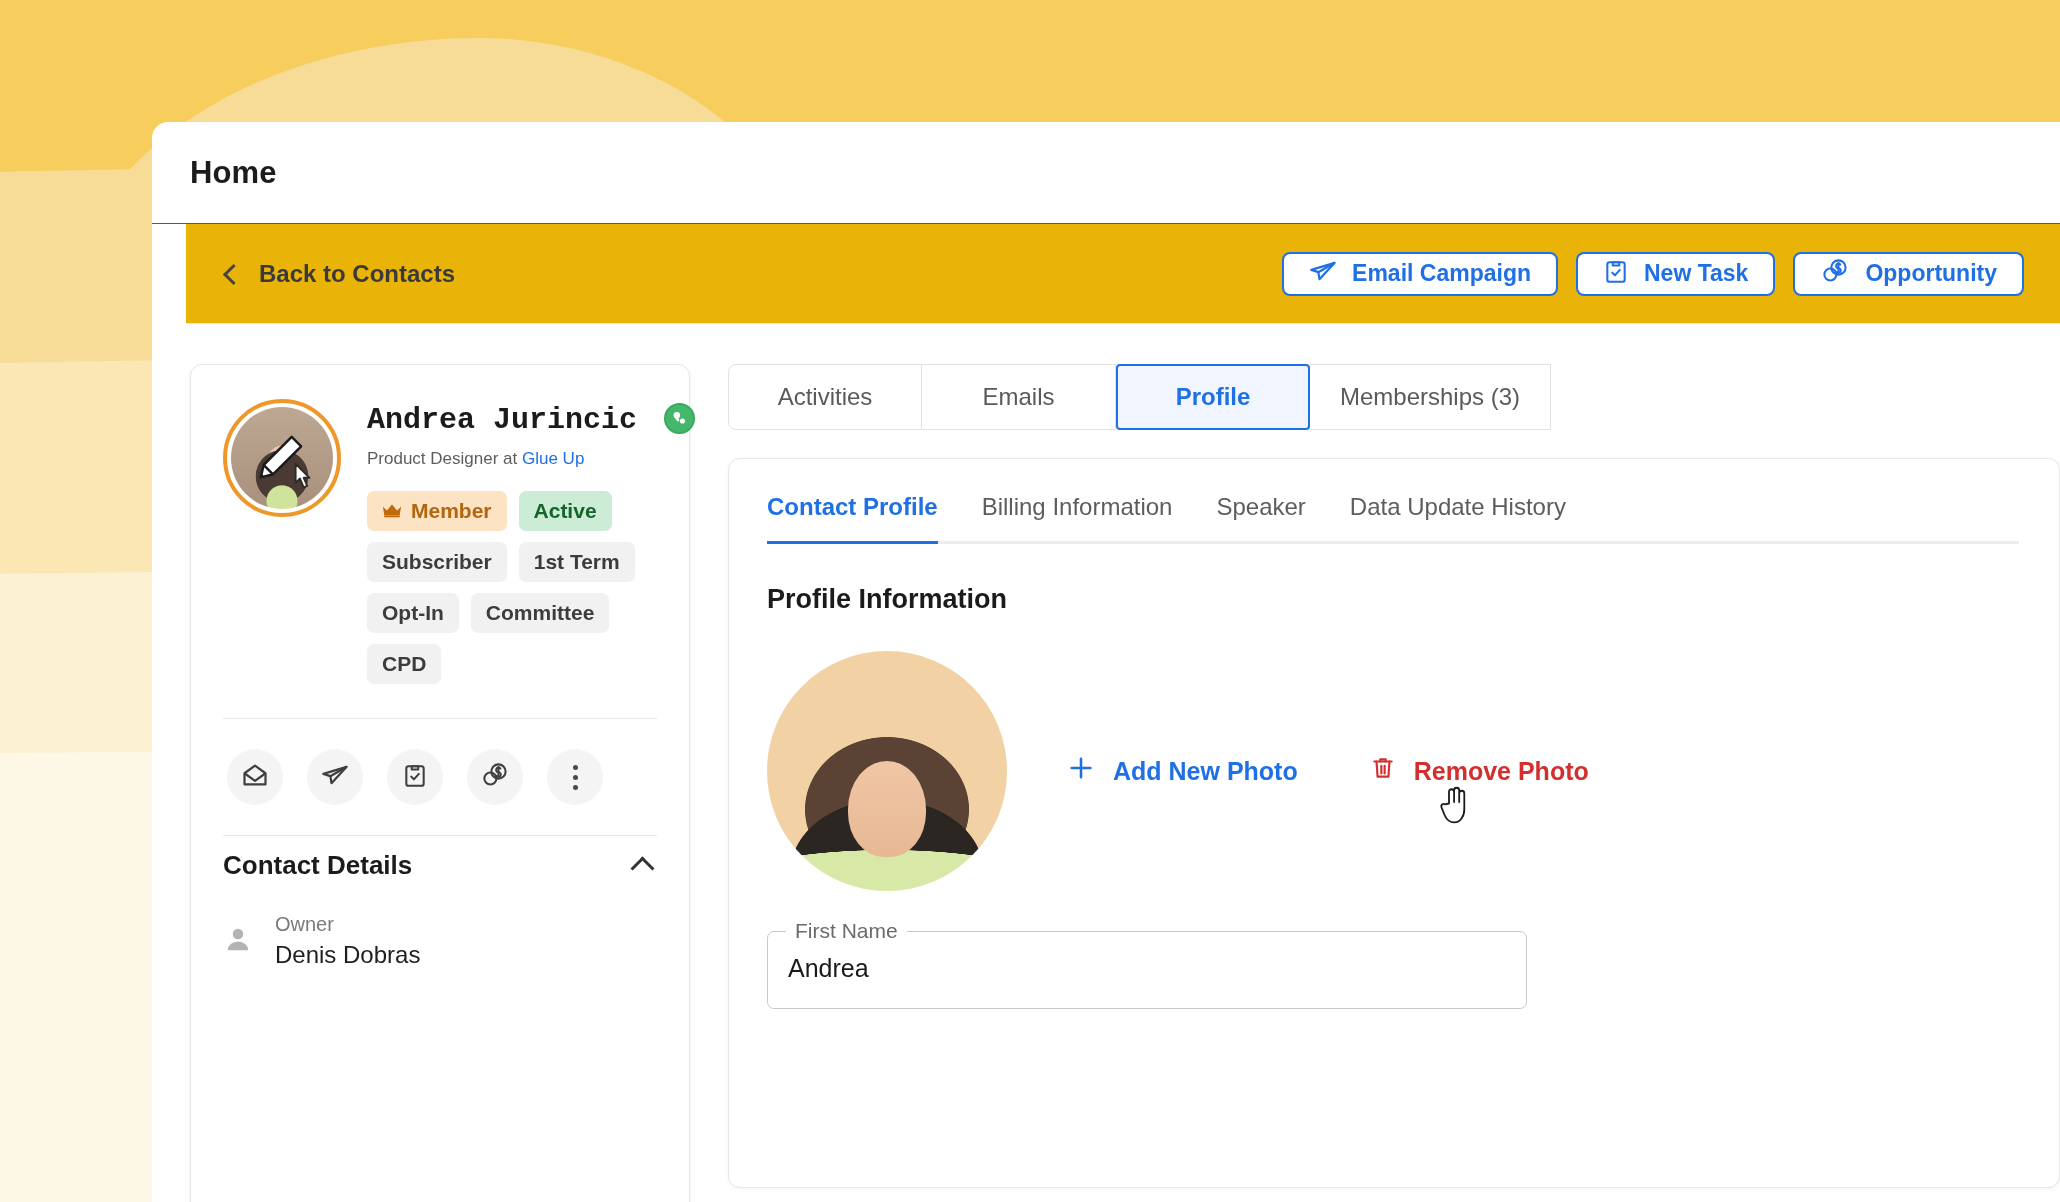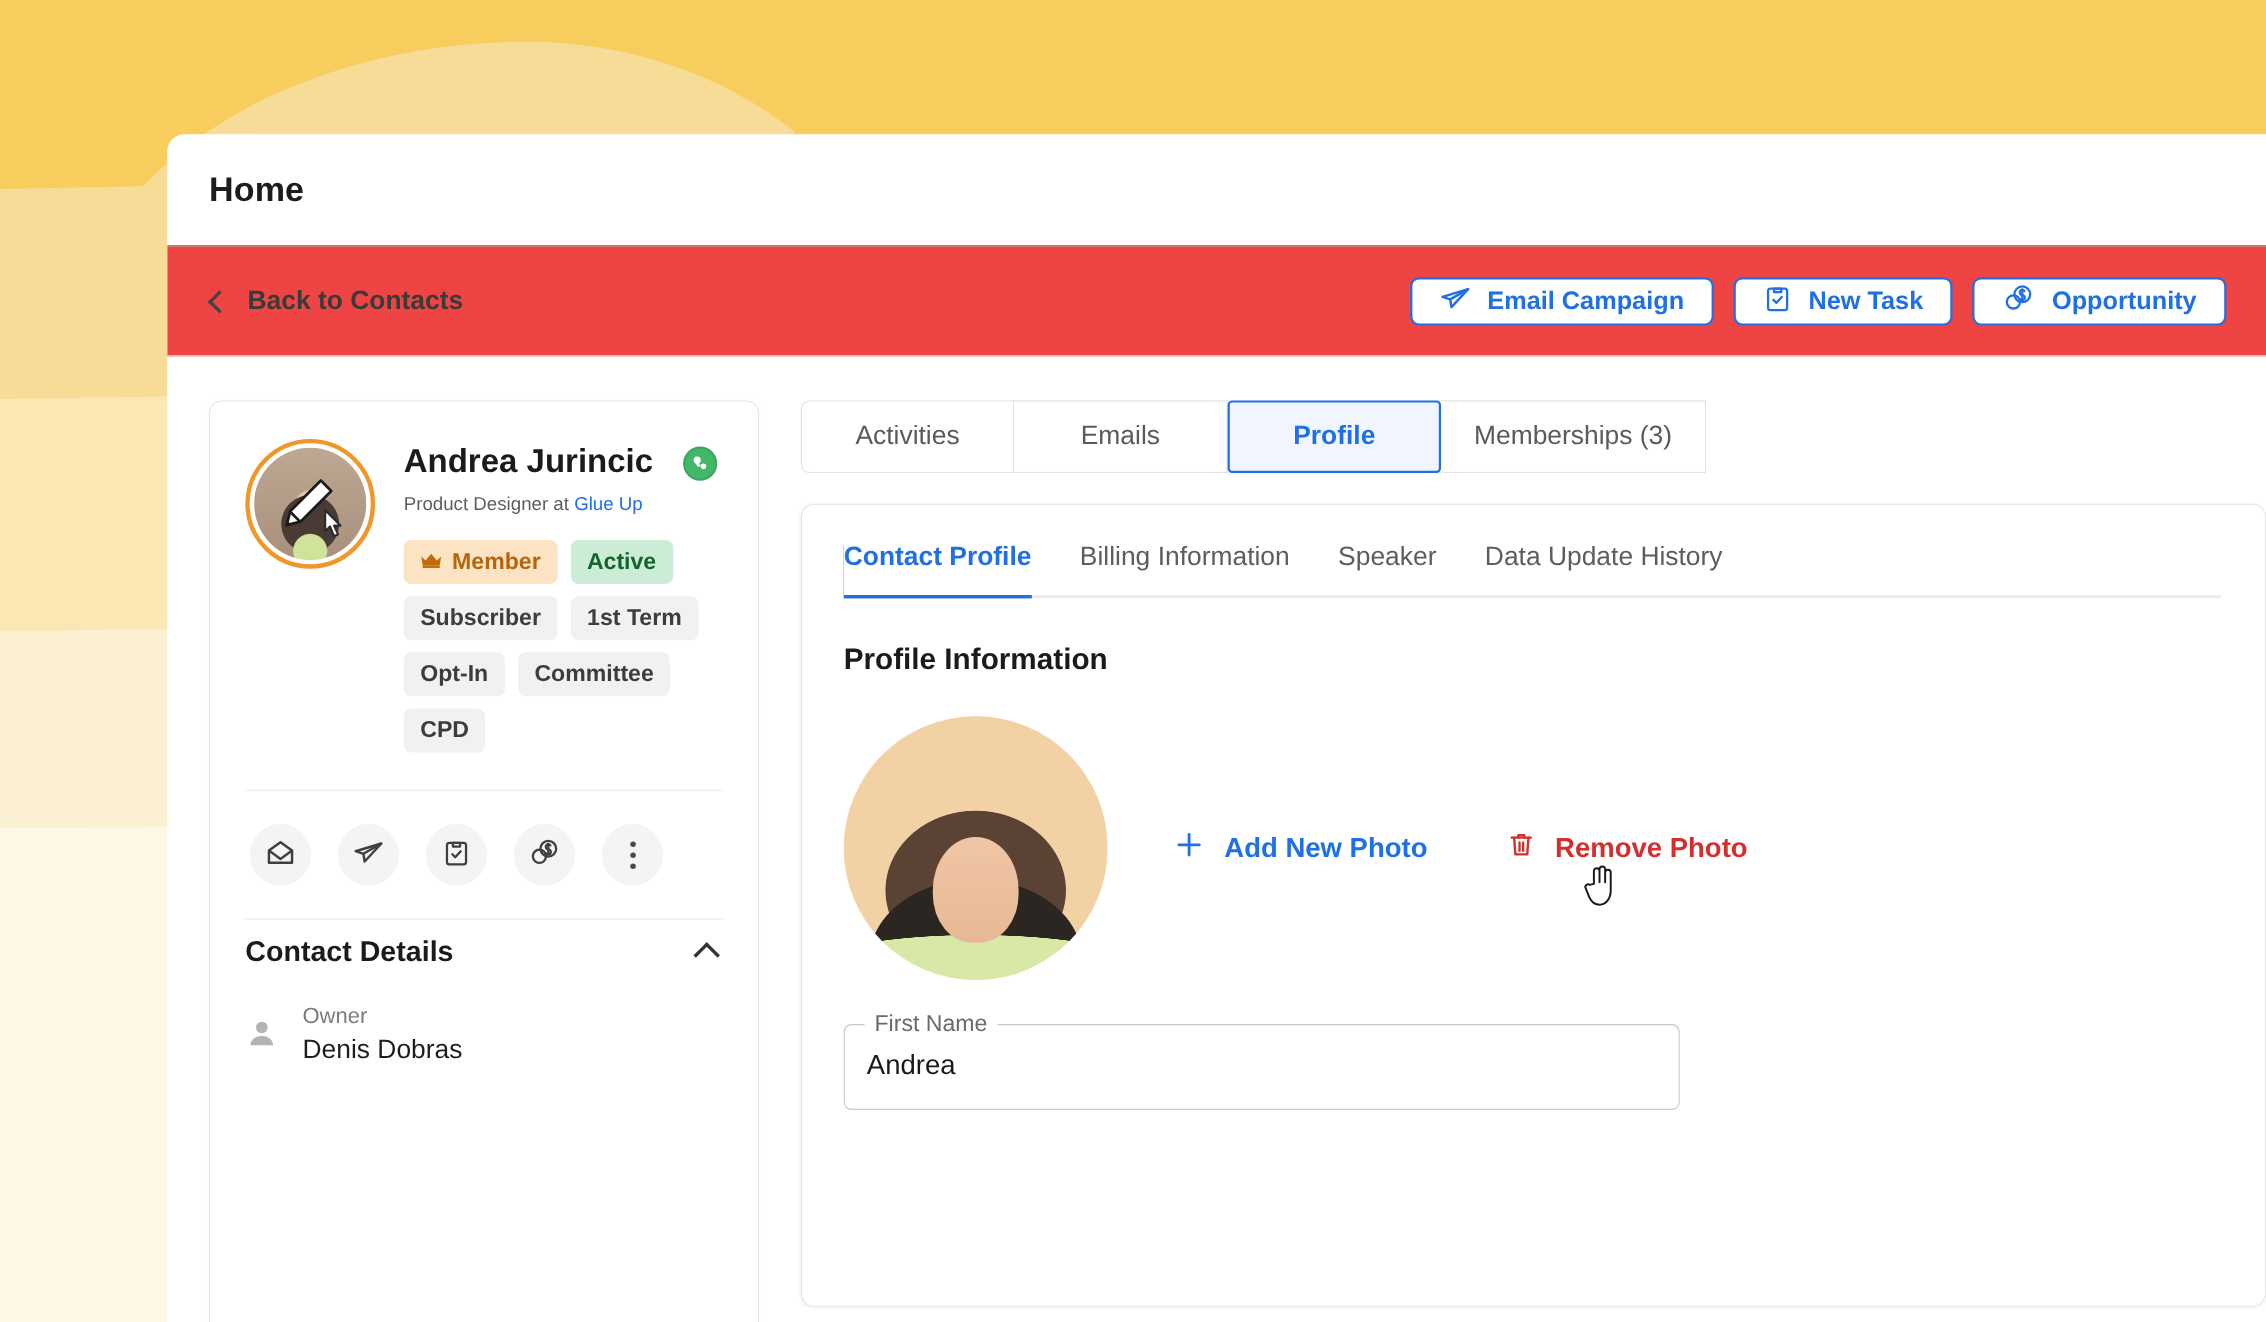--- a/index.html
+++ b/index.html
@@ -44,21 +44,22 @@
     border-bottom: 1px solid #15803d;
   }
   .app-title { font-size: 31px; font-weight: 700; color: #1c1c1c; letter-spacing: .1px; }
 
   
   .action-bar {
     height: 100px;
     display: flex; align-items: center;
     padding: 0 36px 0 40px;
     border-bottom: 1px solid #ececec;
-    background: #ef4444;
+    background: #eab308;
+    margin-left: 34px;
   }
   .back-link {
     display: flex; align-items: center; gap: 18px;
     font-size: 24px; font-weight: 600; color: #3a3a3a; cursor: pointer;
   }
   .chev-left { width: 15px; height: 15px; border-left: 3px solid #444; border-bottom: 3px solid #444;
                transform: rotate(45deg); display:inline-block; margin-top:1px; }
   .spacer { flex: 1; }
   .btn-row { display: flex; align-items: center; gap: 18px; }
   .obtn {
@@ -96,21 +97,21 @@
       radial-gradient(circle at 50% 92%, #cfe39a 0 14%, transparent 15%),
       radial-gradient(circle at 50% 68%, #4a3a34 0 30%, transparent 31%),
       radial-gradient(circle at 50% 52%, #e8c4ad 0 19%, transparent 20%),
       linear-gradient(#bda893, #a8907c);
     overflow: hidden;
   }
   .pencil { position: absolute; left: 30px; top: 32px; }
   .cursor-arrow { position: absolute; left: 62px; top: 62px; }
 
   .id-text { padding-top: 4px; }
-  .name-line { display: flex; align-items: flex-end; gap: 27px; }
+  .name-line { display: flex; align-items: flex-start; gap: 27px; font-family: Liberation Mono, monospace; }
   .pname { font-size: 30px; font-weight: 700; color: #1b1b1b; white-space: nowrap; }
   .verify-badge {
     width: 31px; height: 31px; border-radius: 50%;
     background: #44b86a; display: flex; align-items: center; justify-content: center;
     border: 2px solid #3aa85e;
   }
   .subtitle { margin-top: 12px; font-size: 17px; color: #5d5d5d; white-space: nowrap; }
   .subtitle a { color: #1f6fe5; text-decoration: none; }
 
   .tags { margin-top: 22px; display: flex; flex-wrap: wrap; gap: 11px 12px; max-width: 320px; }

